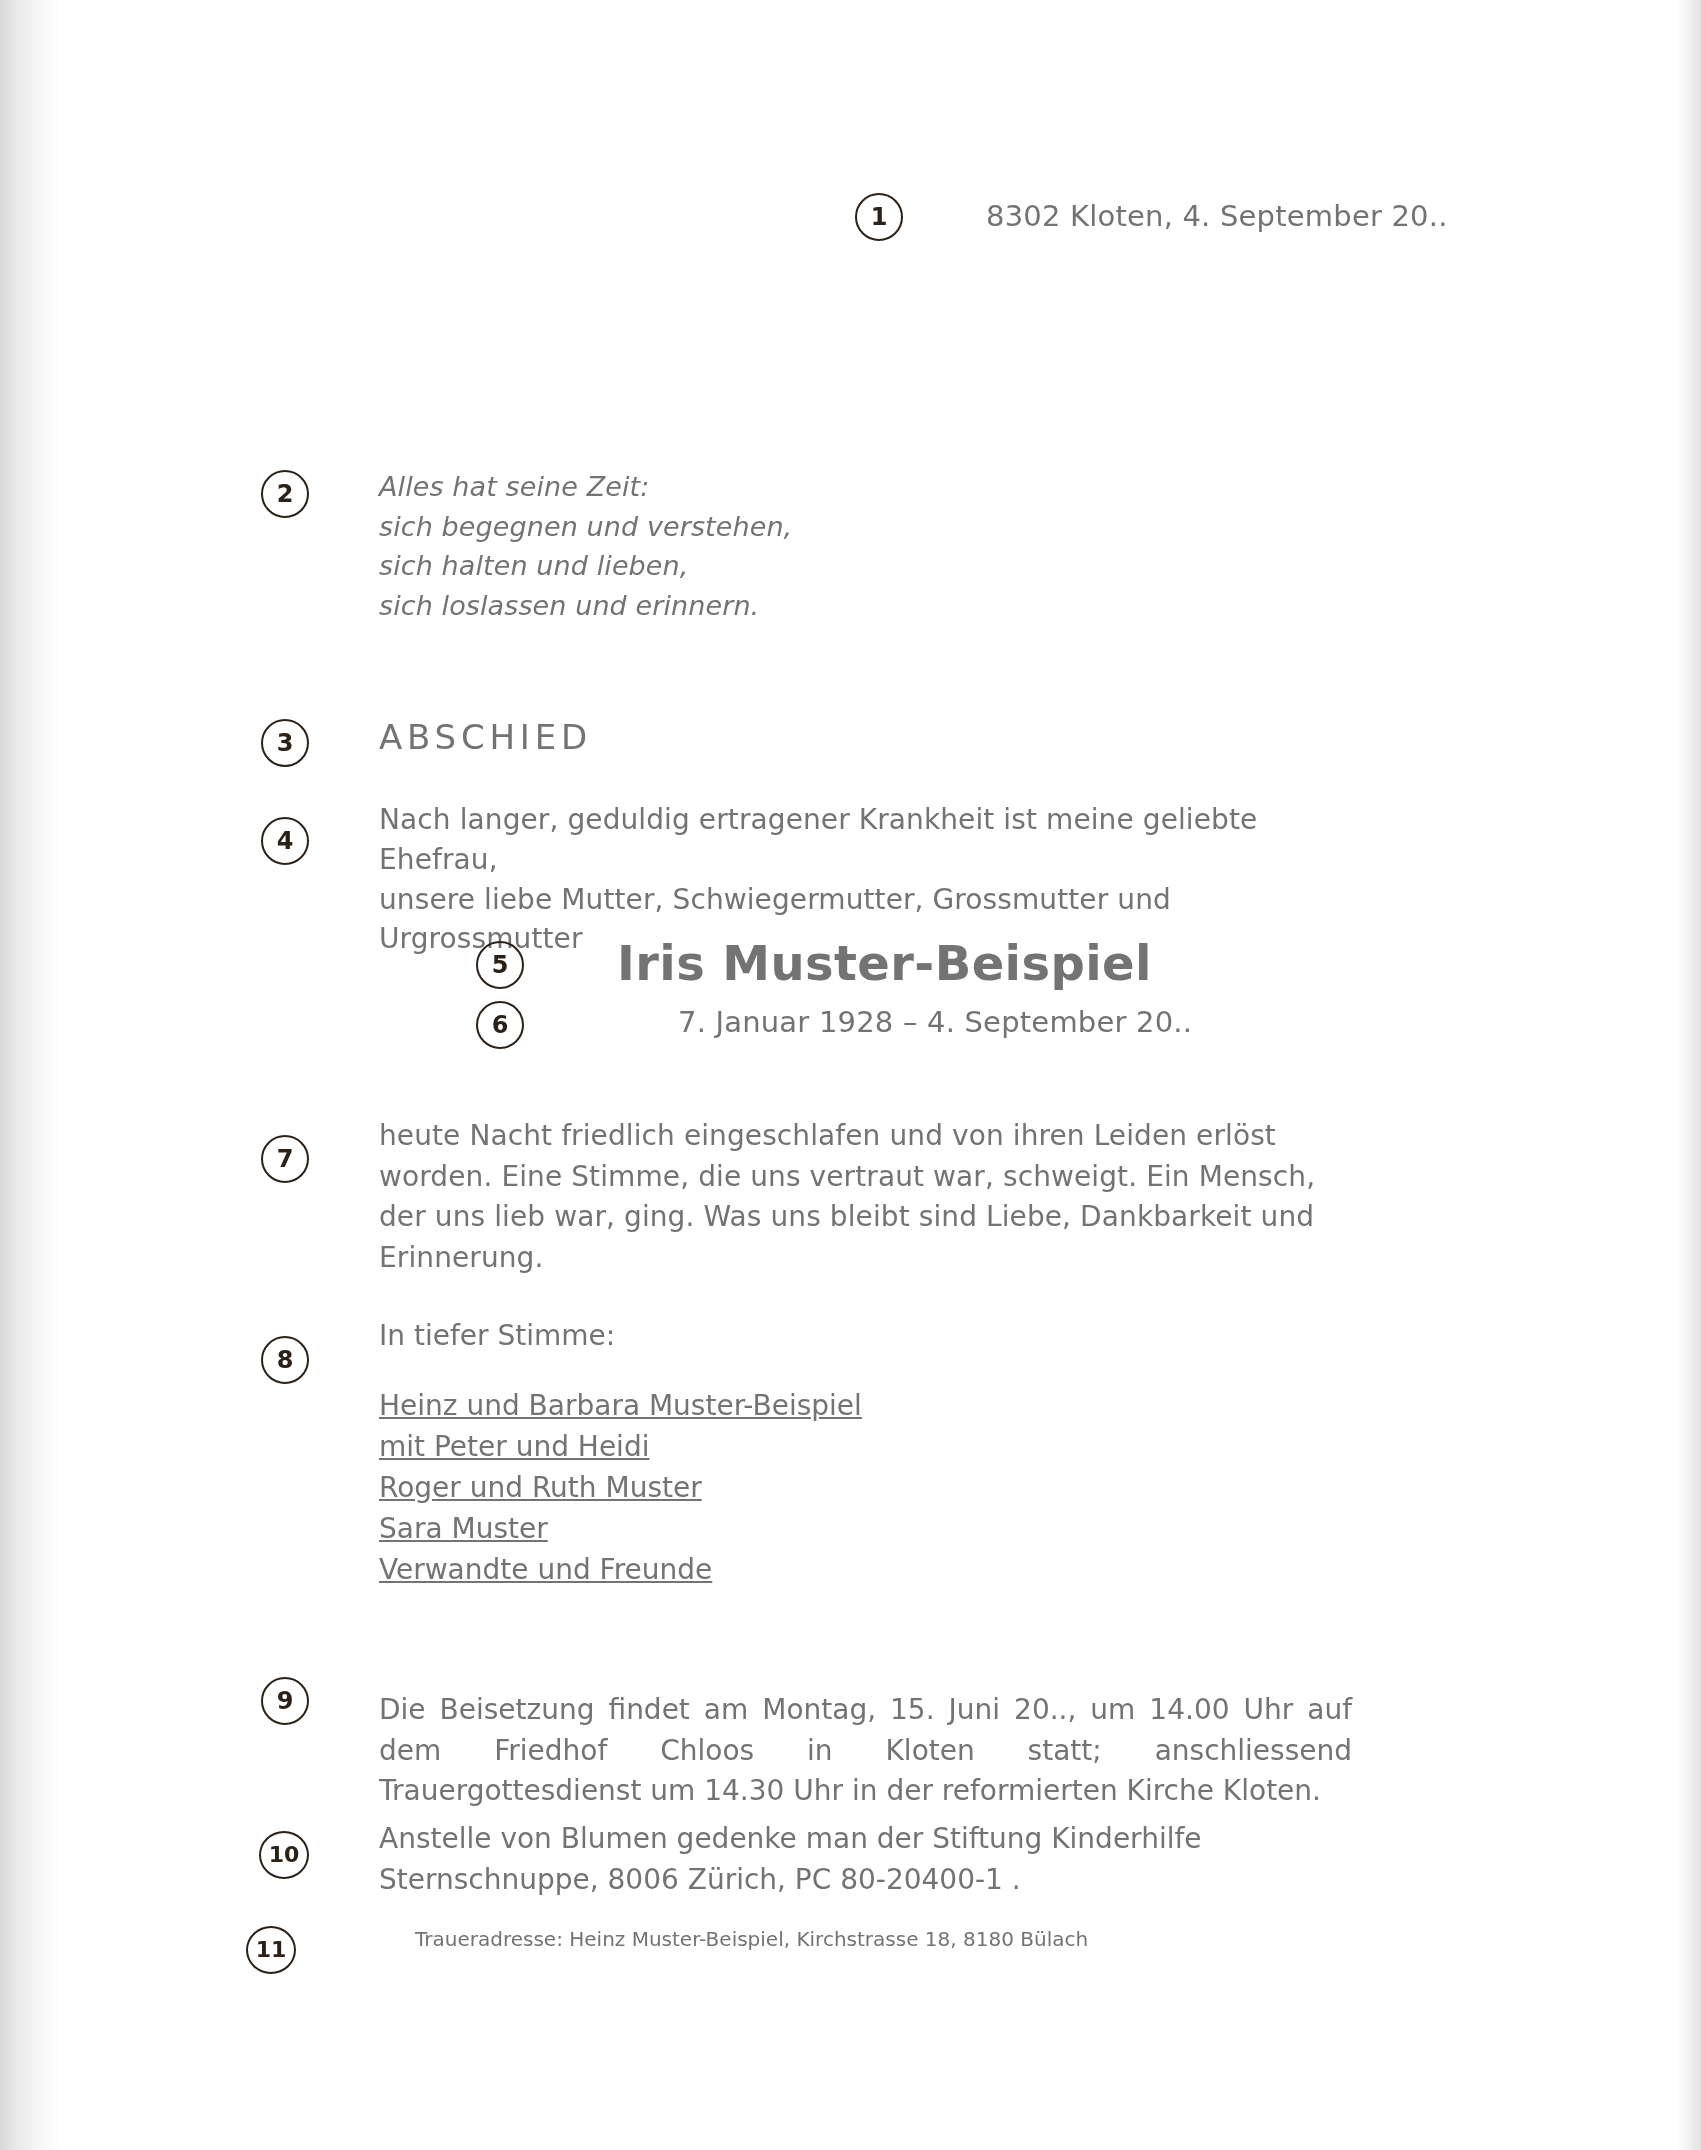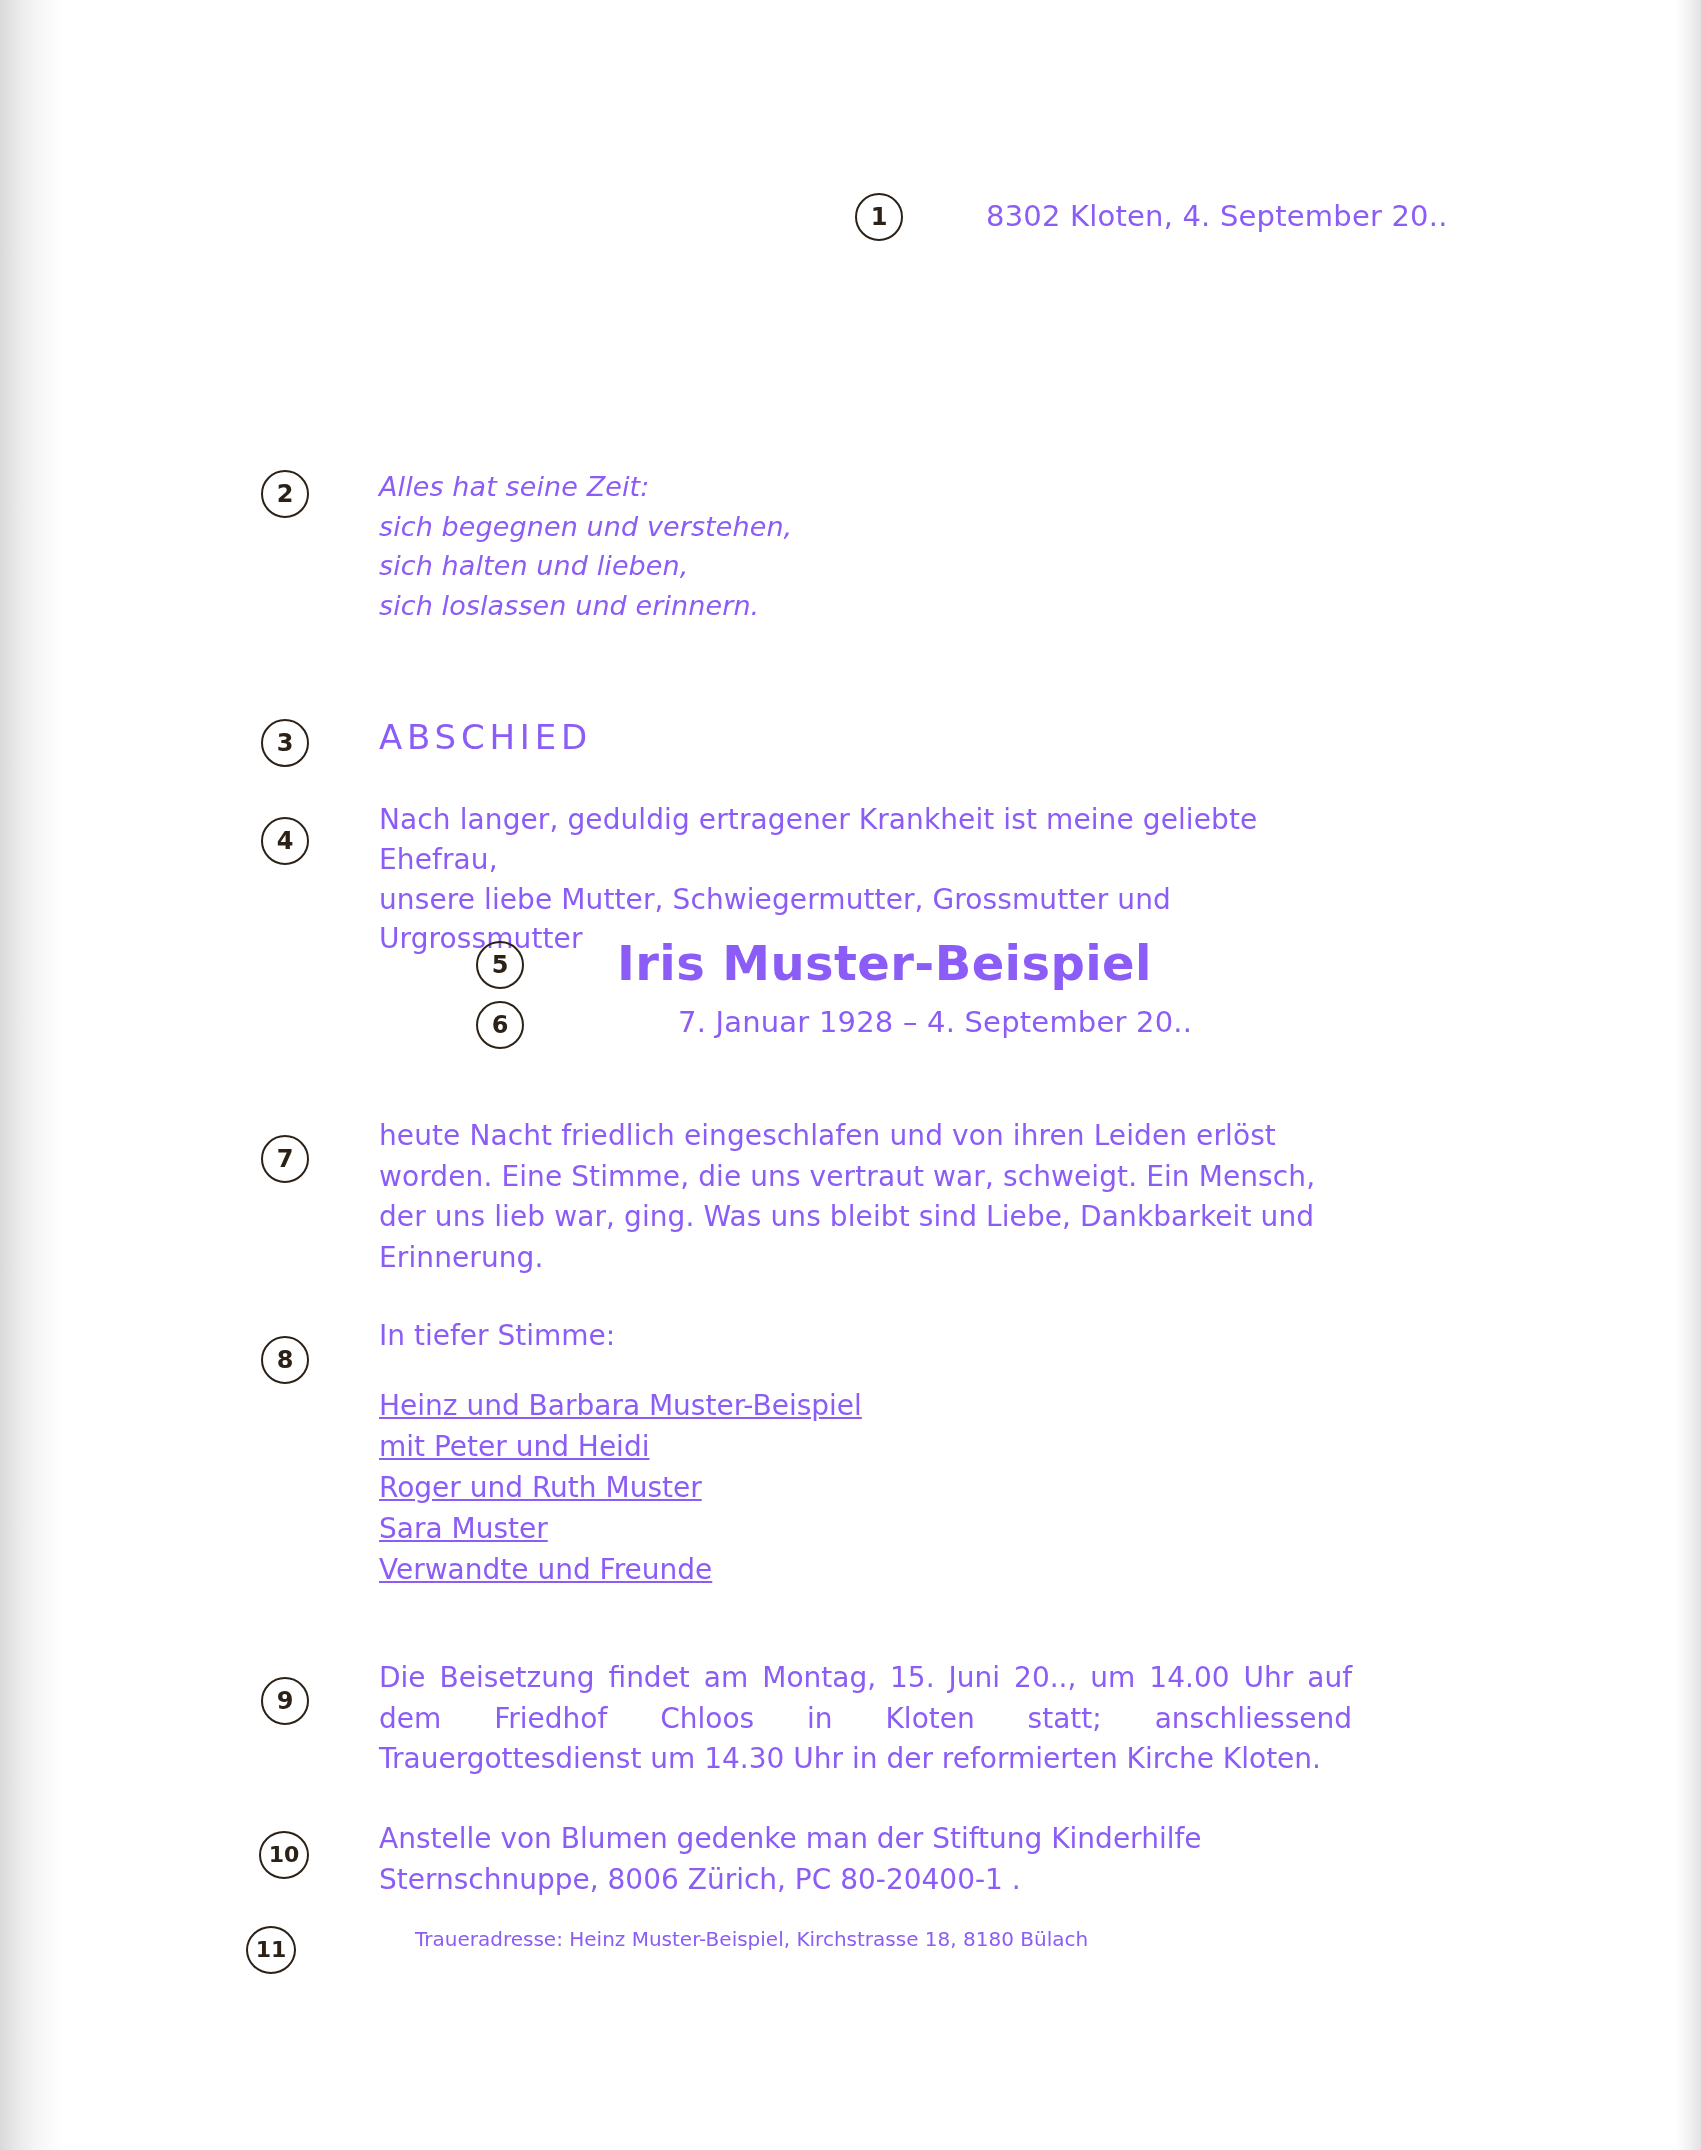--- a/index.html
+++ b/index.html
@@ -67,21 +67,21 @@
     font-family: "DejaVu Sans", sans-serif;
   }
   .marker.wide {
     width: 50px;
     height: 48px;
     font-size: 22px;
   }
 
   .block {
     position: absolute;
-    color: #8b5cf6;
+    color: #737373;
   }
 
   .date-line {
     font-size: 29px;
     letter-spacing: 0.2px;
   }
 
   .verse {
     font-size: 27px;
     font-style: italic;
@@ -126,20 +126,21 @@
     font-size: 28px;
     line-height: 1.46;
     white-space: pre-line;
     text-decoration: underline;
   }
 
   .justified {
     font-size: 28px;
     line-height: 1.45;
     text-align: justify;
+    margin-top: 32px;
   }
 
   .note-text {
     font-size: 28px;
     line-height: 1.45;
   }
 
   .addr-text {
     font-size: 20px;
     line-height: 1.45;

